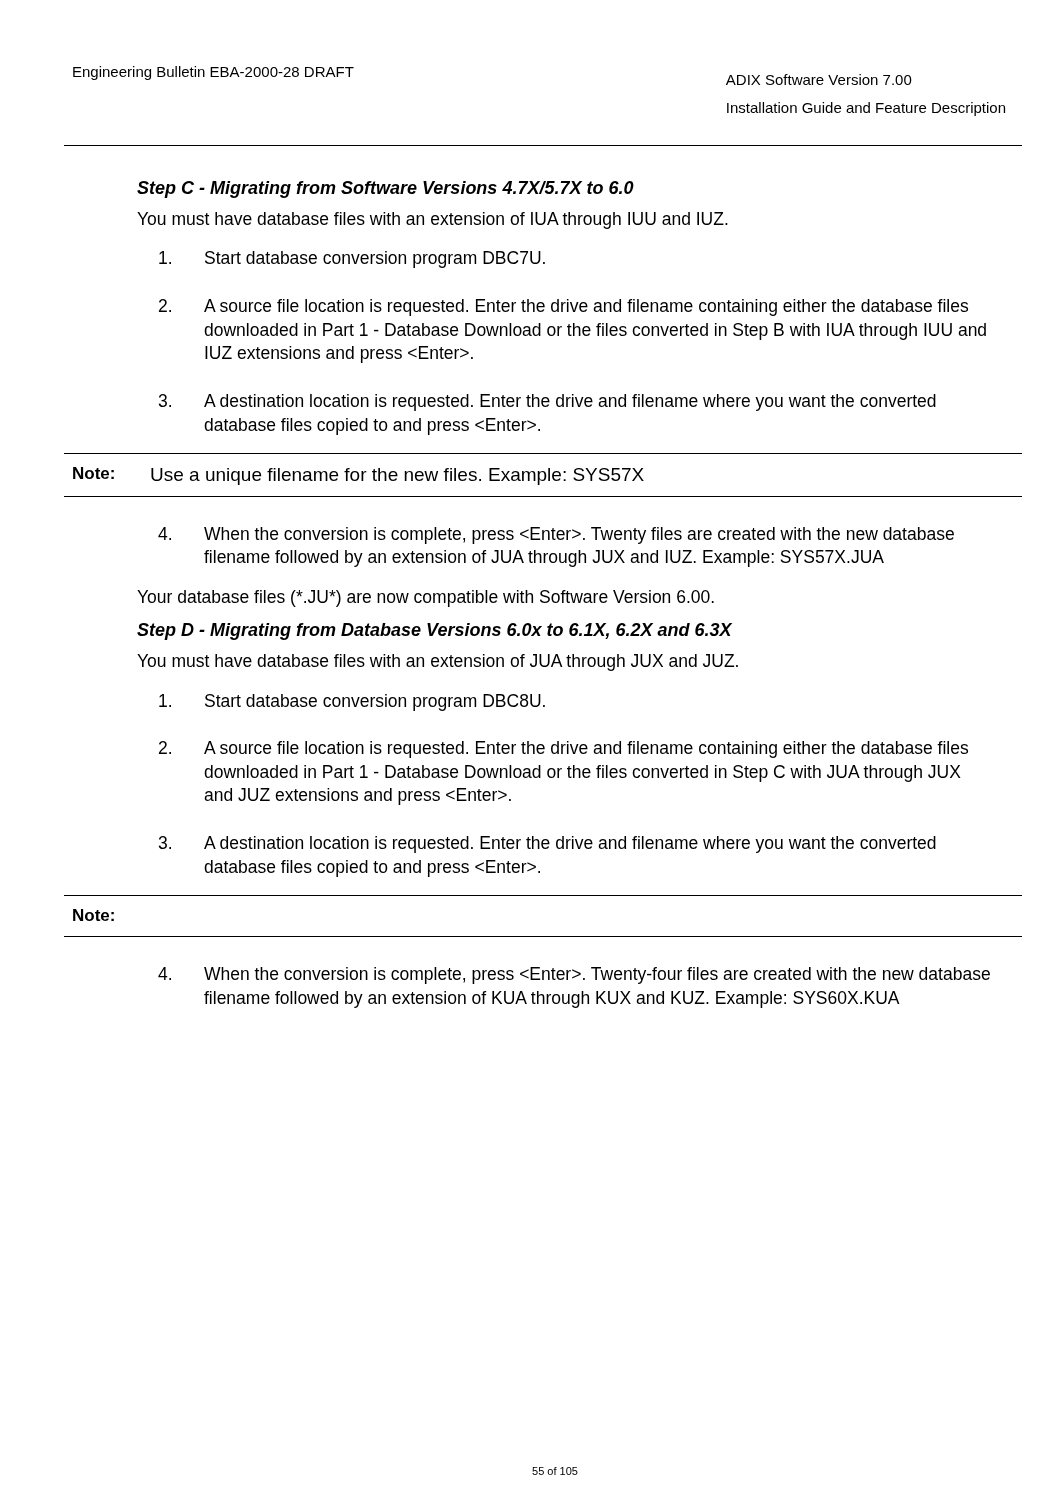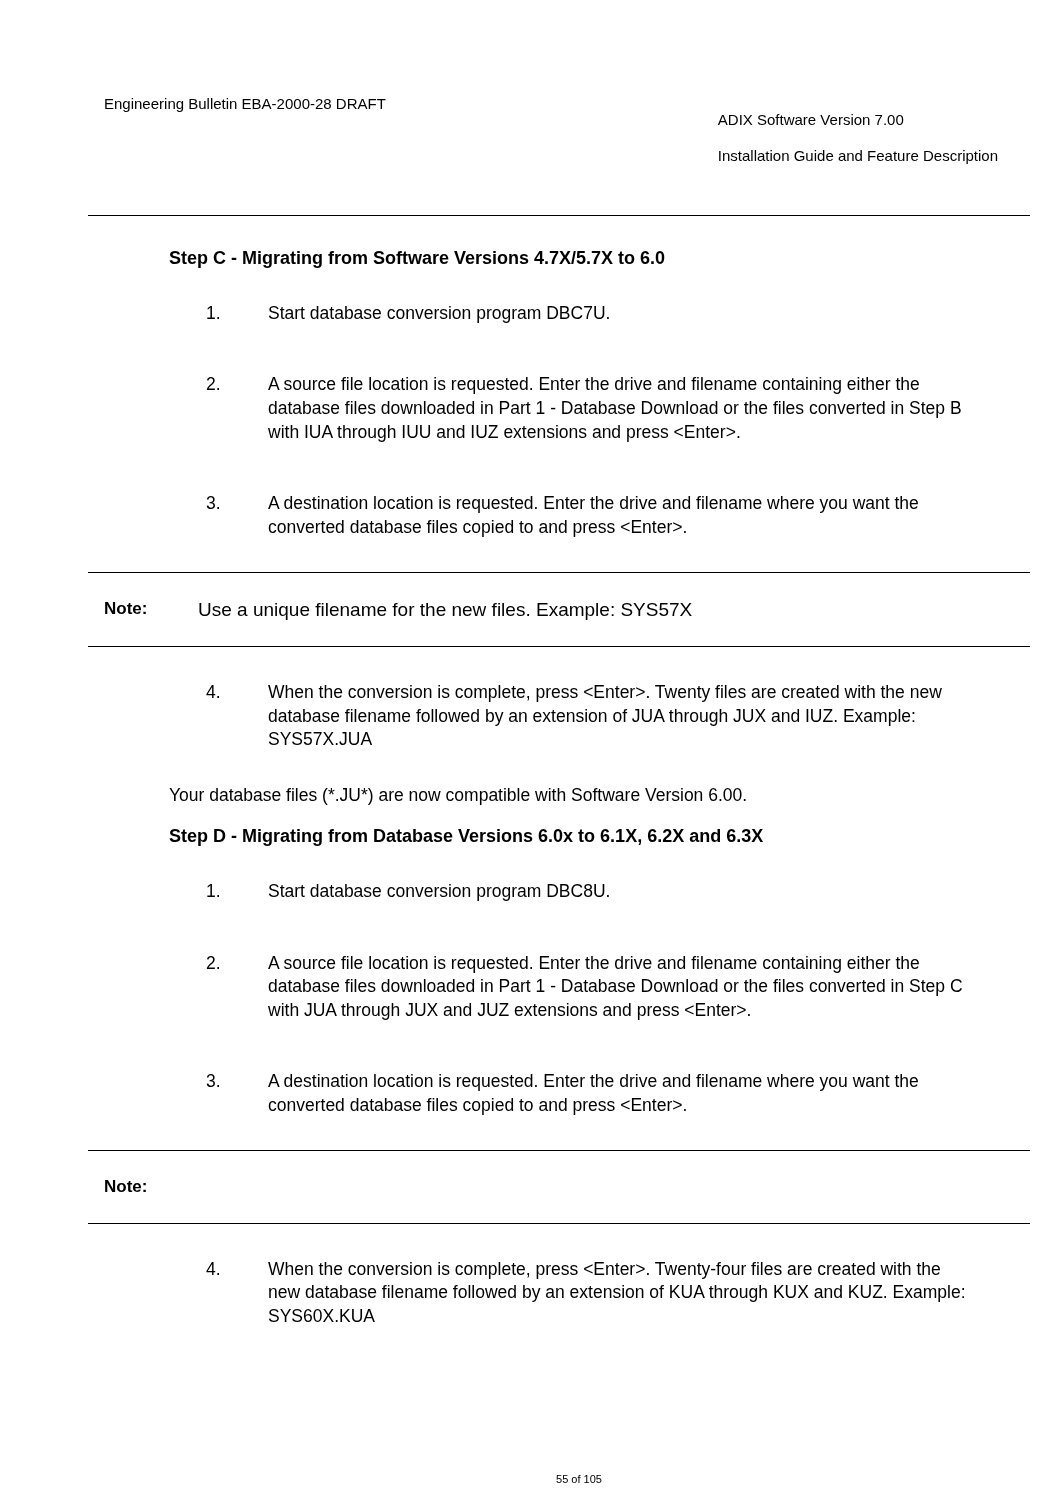--- a/index.html
+++ b/index.html
@@ -1,16 +1,16 @@
 <!DOCTYPE html>
 <html><head>
   <meta charset="utf-8">
   <style>
     * {
-      margin: 16px;
+      margin: 8px;
       padding: 0;
       box-sizing: border-box;
     }
     body {
       font-family: Arial, Helvetica, sans-serif;
       width: 1054px;
       height: 1501px;
       background: white;
       position: relative;
       padding: 30px 40px;
@@ -32,20 +32,21 @@
       border: none;
       border-top: 1.5px solid #000;
       margin-bottom: 30px;
     }
     .content {
       padding-left: 65px;
       padding-right: 5px;
     }
     .step-heading {
       font-weight: bold;
+      font-style: italic;
       font-size: 18px;
       margin-bottom: 8px;
     }
     .body-para {
       margin-bottom: 8px;
     }
     .num-list {
       list-style: none;
       padding-left: 0;
     }
@@ -58,21 +59,21 @@
       padding-left: 5px;
     }
     .num-list .li-text {
       flex: 1;
     }
     .note-block {
       margin-left: -65px;
       margin-right: -5px;
       border-top: 1.5px solid #000;
       border-bottom: 1.5px solid #000;
-      padding: 8px 0;
+      padding: 0 0;
       margin-top: 4px;
       margin-bottom: 18px;
       display: flex;
       font-size: 19px;
     }
     .note-label {
       font-weight: bold;
       padding-right: 6px;
       min-width: 62px;
       text-align: left;
@@ -100,20 +101,21 @@
   <div class="header-right">
     <div>ADIX Software Version 7.00</div>
     <div>Installation Guide and Feature Description</div>
   </div>
 </div>
 <hr class="header-rule">
 
 <div class="content">
 
   <div class="step-heading">Step C - Migrating from Software Versions 4.7X/5.7X to 6.0</div>
+  <div class="body-para">You must have database files with an extension of IUA through IUU and IUZ.</div>
 
   <ol class="num-list">
     <li>
         <span class="num">1.</span>
         <span class="li-text">Start database conversion program DBC7U.</span>
       </li>
     <li>
         <span class="num">2.</span>
         <span class="li-text">A source file location is requested. Enter the drive and filename containing either the database files downloaded in Part 1 - Database Download or the files converted in Step B with IUA through IUU and IUZ extensions and press &lt;Enter&gt;.</span>
       </li>
@@ -131,20 +133,21 @@
   <ol class="num-list">
     <li>
         <span class="num">4.</span>
         <span class="li-text">When the conversion is complete, press &lt;Enter&gt;. Twenty files are created with the new database filename followed by an extension of JUA through JUX and IUZ. Example: SYS57X.JUA</span>
       </li>
   </ol>
 
   <div class="body-para">Your database files (*.JU*) are now compatible with Software Version 6.00.</div>
 
   <div class="step-heading"> Step D - Migrating from Database Versions 6.0x to 6.1X, 6.2X and 6.3X</div>
+  <div class="body-para">You must have database files with an extension of JUA through JUX and JUZ.</div>
 
   <ol class="num-list">
     <li>
         <span class="num">1.</span>
         <span class="li-text">Start database conversion program DBC8U.</span>
       </li>
     <li>
         <span class="num">2.</span>
         <span class="li-text">A source file location is requested. Enter the drive and filename containing either the database files downloaded in Part 1 - Database Download or the files converted in Step C with JUA through JUX and JUZ extensions and press &lt;Enter&gt;.</span>
       </li>

